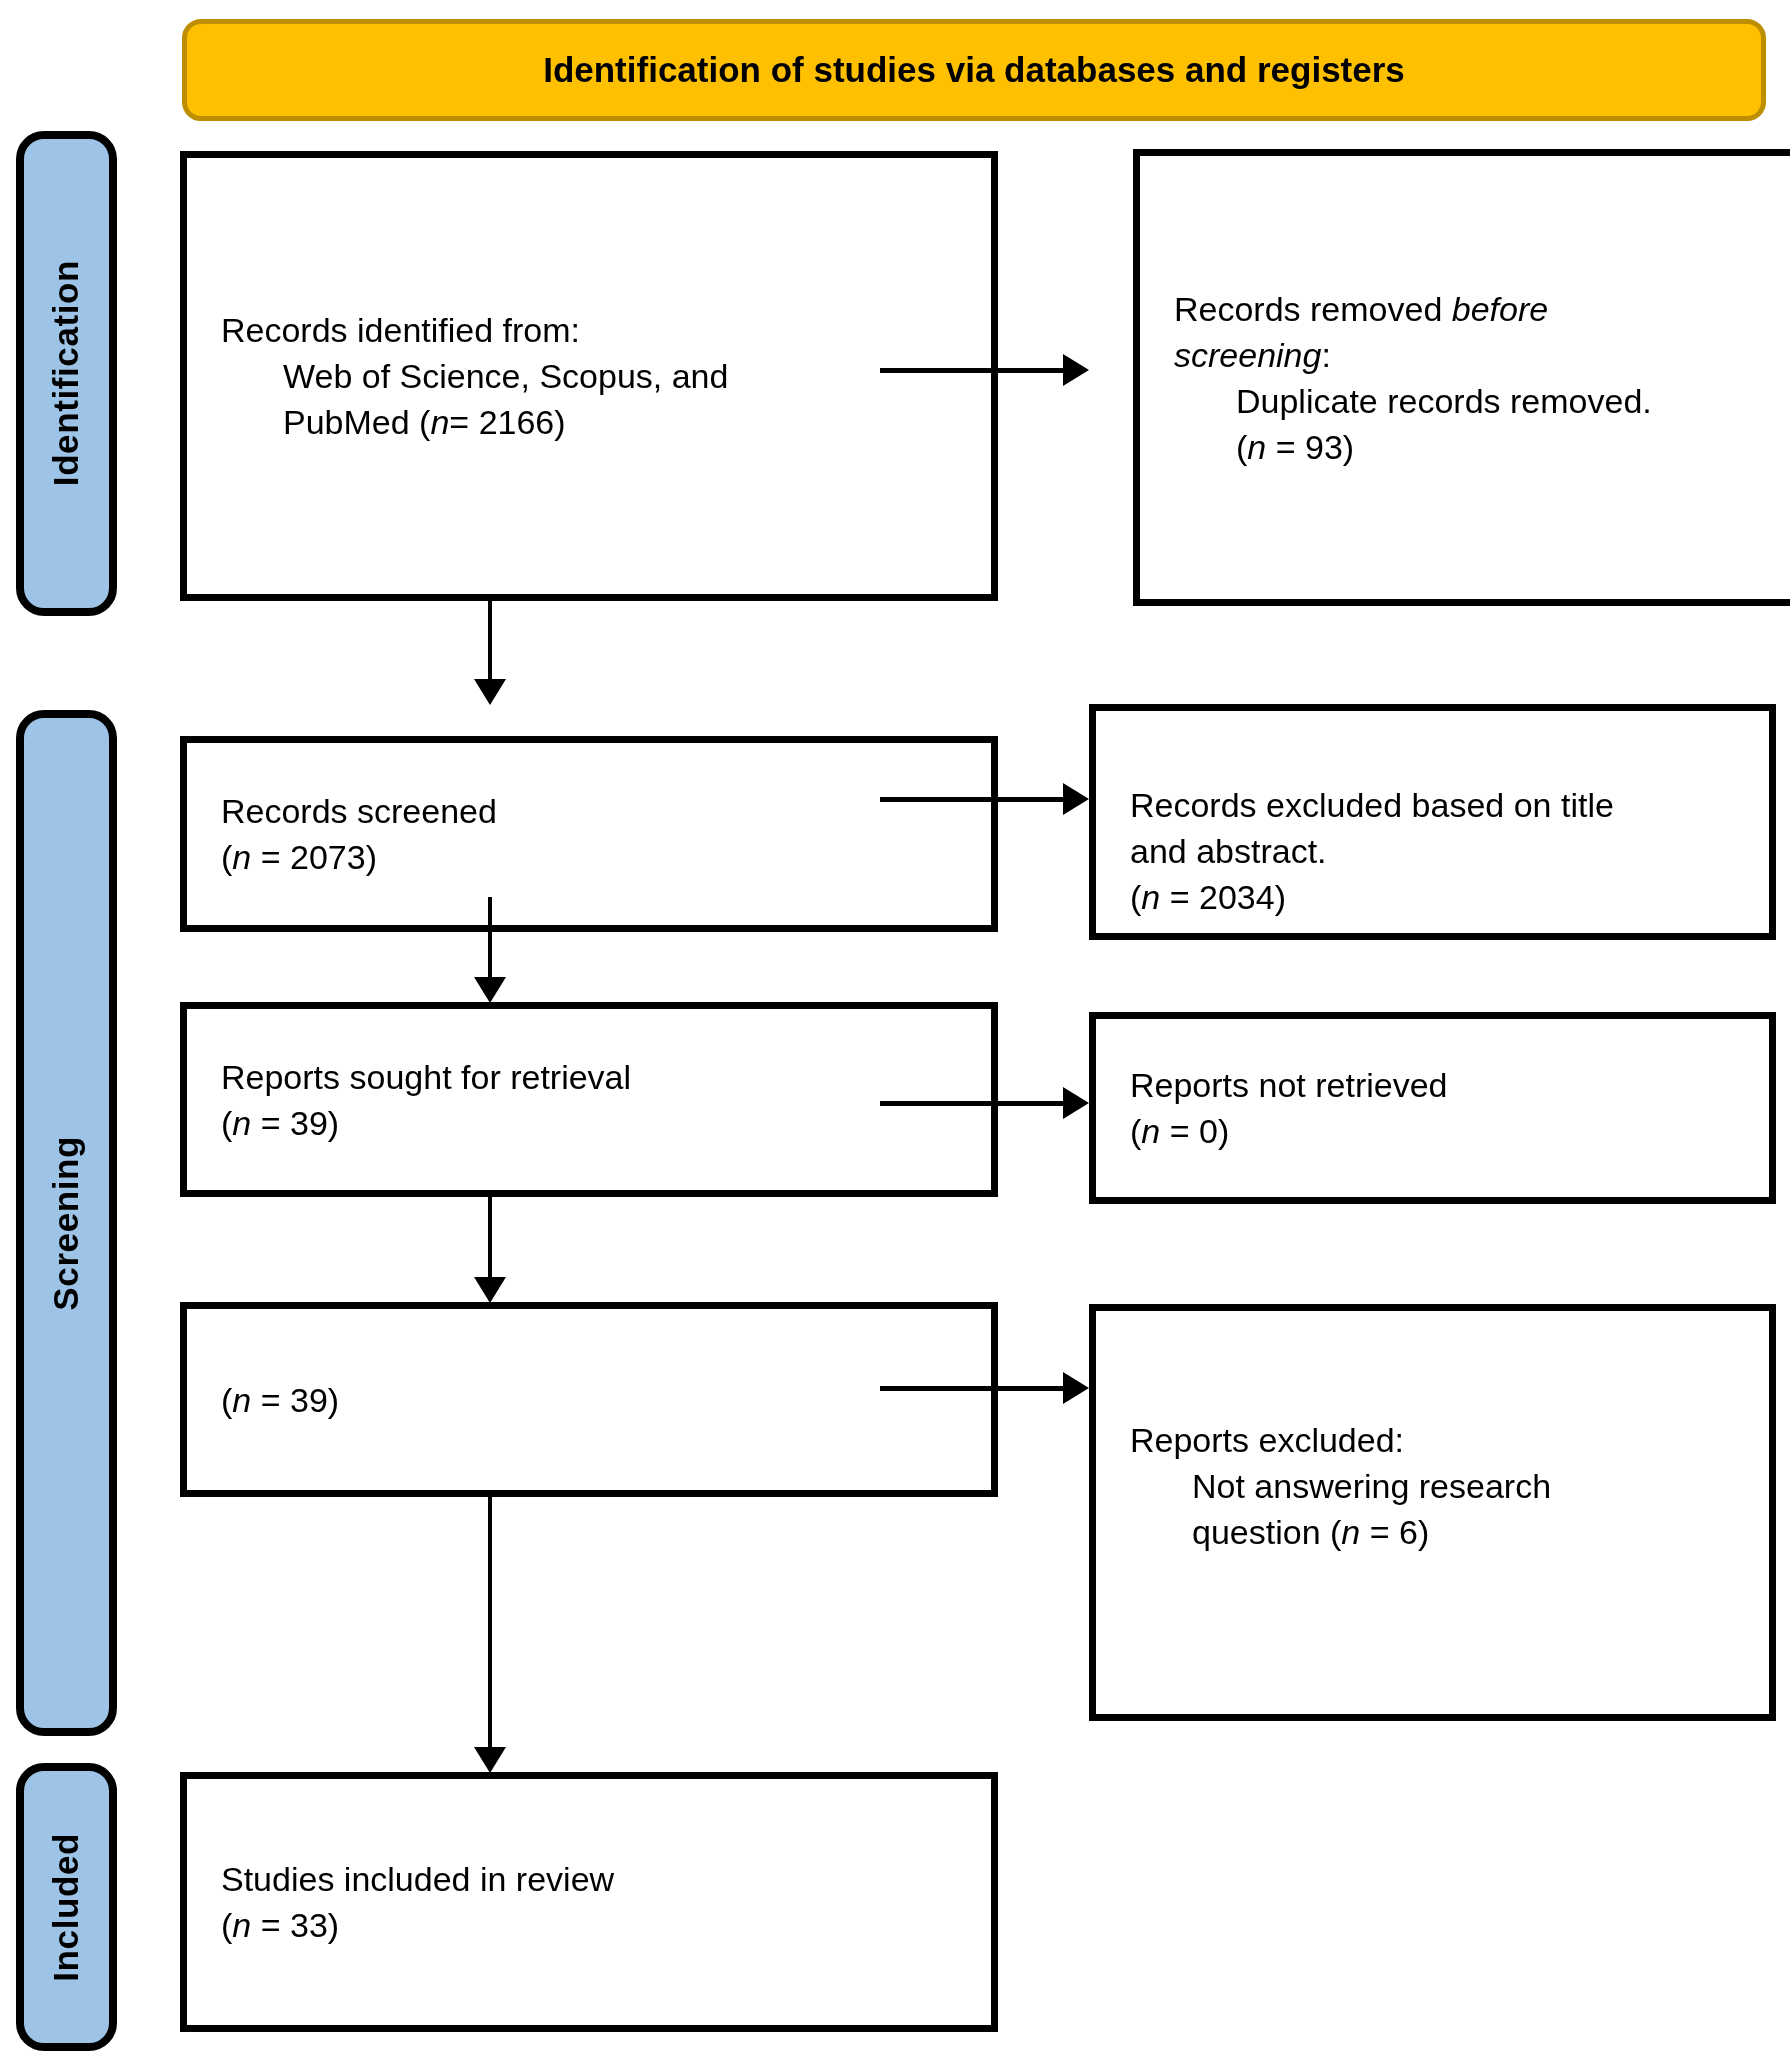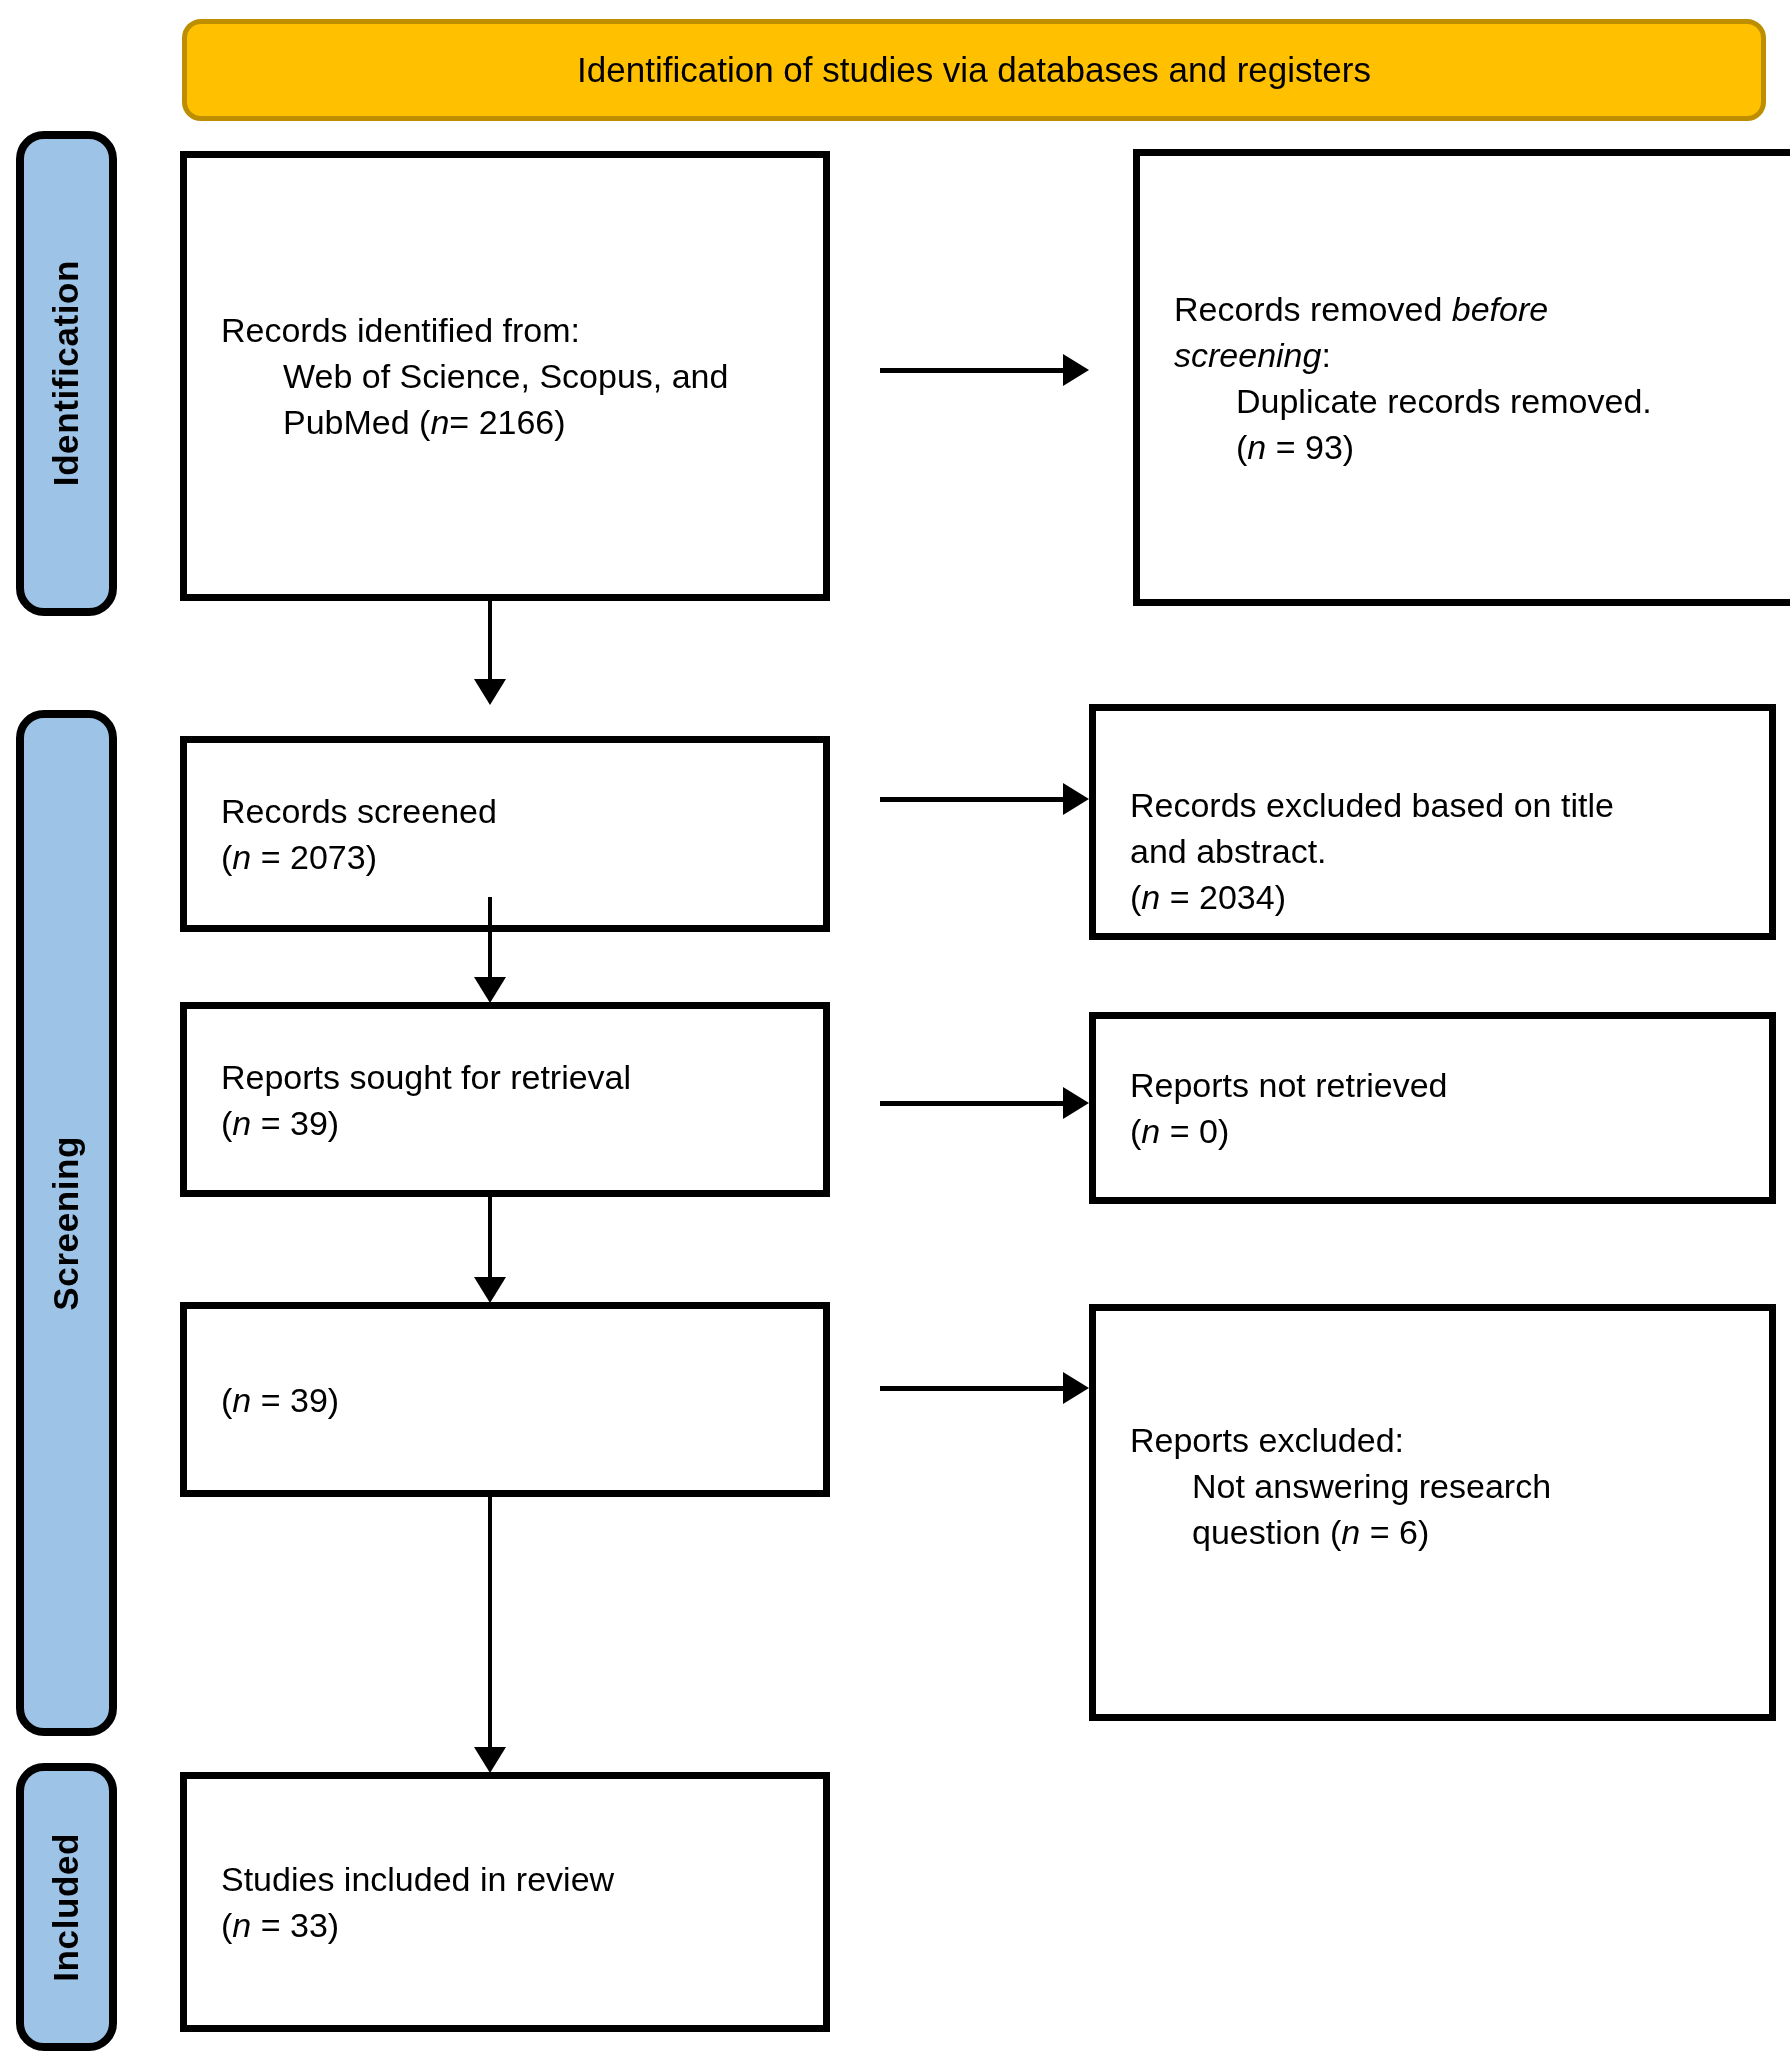--- a/index.html
+++ b/index.html
@@ -17,21 +17,21 @@
     position: absolute;
     left: 182px; top: 19px;
     width: 1584px; height: 102px;
     box-sizing: border-box;
     background: #FFC000;
     border: 5.7px solid #BC8E00;
     border-radius: 19px;
     display: flex; align-items: center; justify-content: center;
   }
   .banner span {
-    font-size: 35px; font-weight: normal; color: #000;
+    font-size: 35px; font-weight: bold; color: #000;
   }
 
   
   .side {
     position: absolute;
     left: 15.7px; width: 101px;
     box-sizing: border-box;
     background: #9DC3E6;
     border: 8.8px solid #000000;
     border-radius: 28px;
@@ -50,21 +50,21 @@
 
   
   .box {
     position: absolute;
     box-sizing: border-box;
     background: #ffffff;
     border: 7.5px solid #000000;
     display: flex; flex-direction: column; justify-content: center;
     padding: 12.6px 22.6px 12.6px 34px;
   }
-  .left-box  { left: 180px;  width: 650px; justify-content: center; }
+  .left-box  { left: 180px;  width: 818px; justify-content: center; }
   .right-box { left: 1089px; width: 687px; }
 
   #box-records-identified   { top: 151px;  height: 450px; }
   #box-records-screened     { top: 736px; height: 196px; }
   #box-reports-sought       { top: 1002px; height: 195px; }
   #box-reports-assessed     { top: 1302px; height: 195px; }
   #box-studies-included     { top: 1772px; height: 260px; }
 
   #box-records-removed      { top: 149px;  height: 457px; margin-left: 44px; }
   #box-records-excluded     { top: 704px; height: 236px; justify-content: flex-end; }

